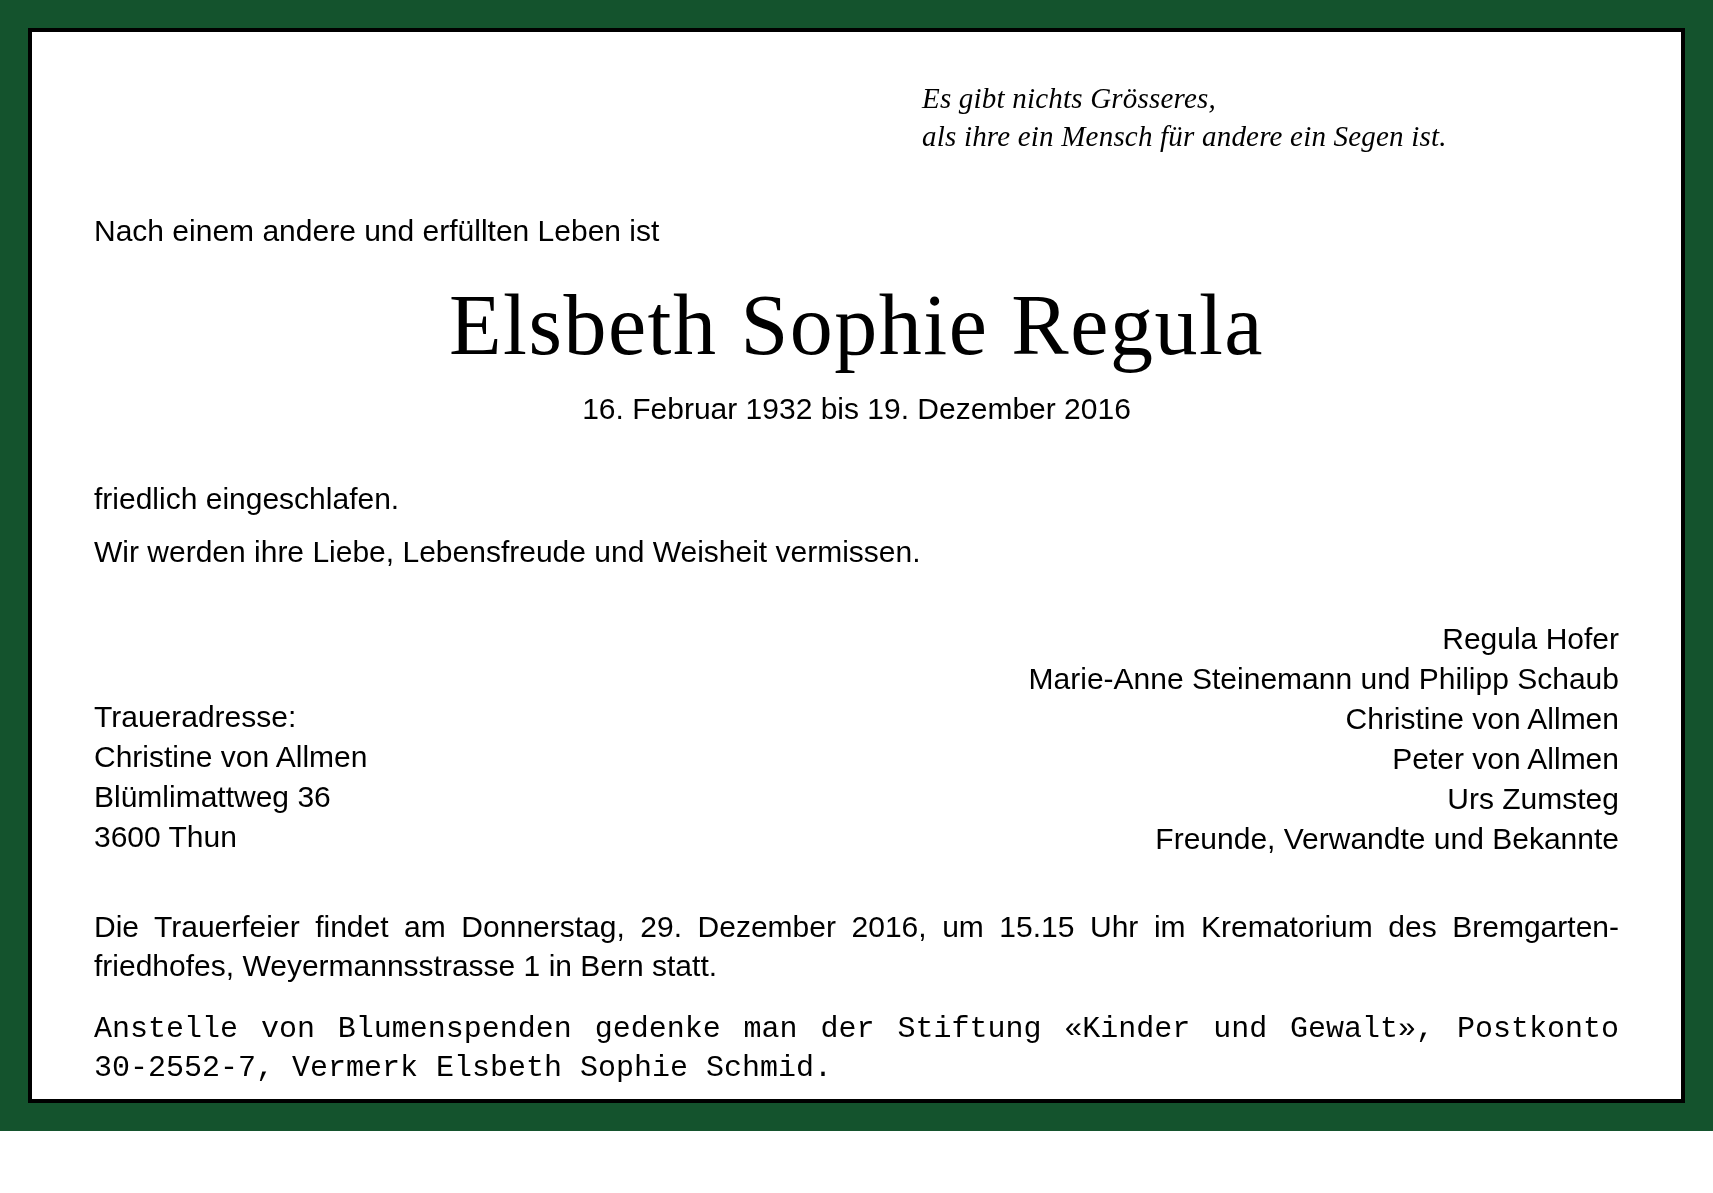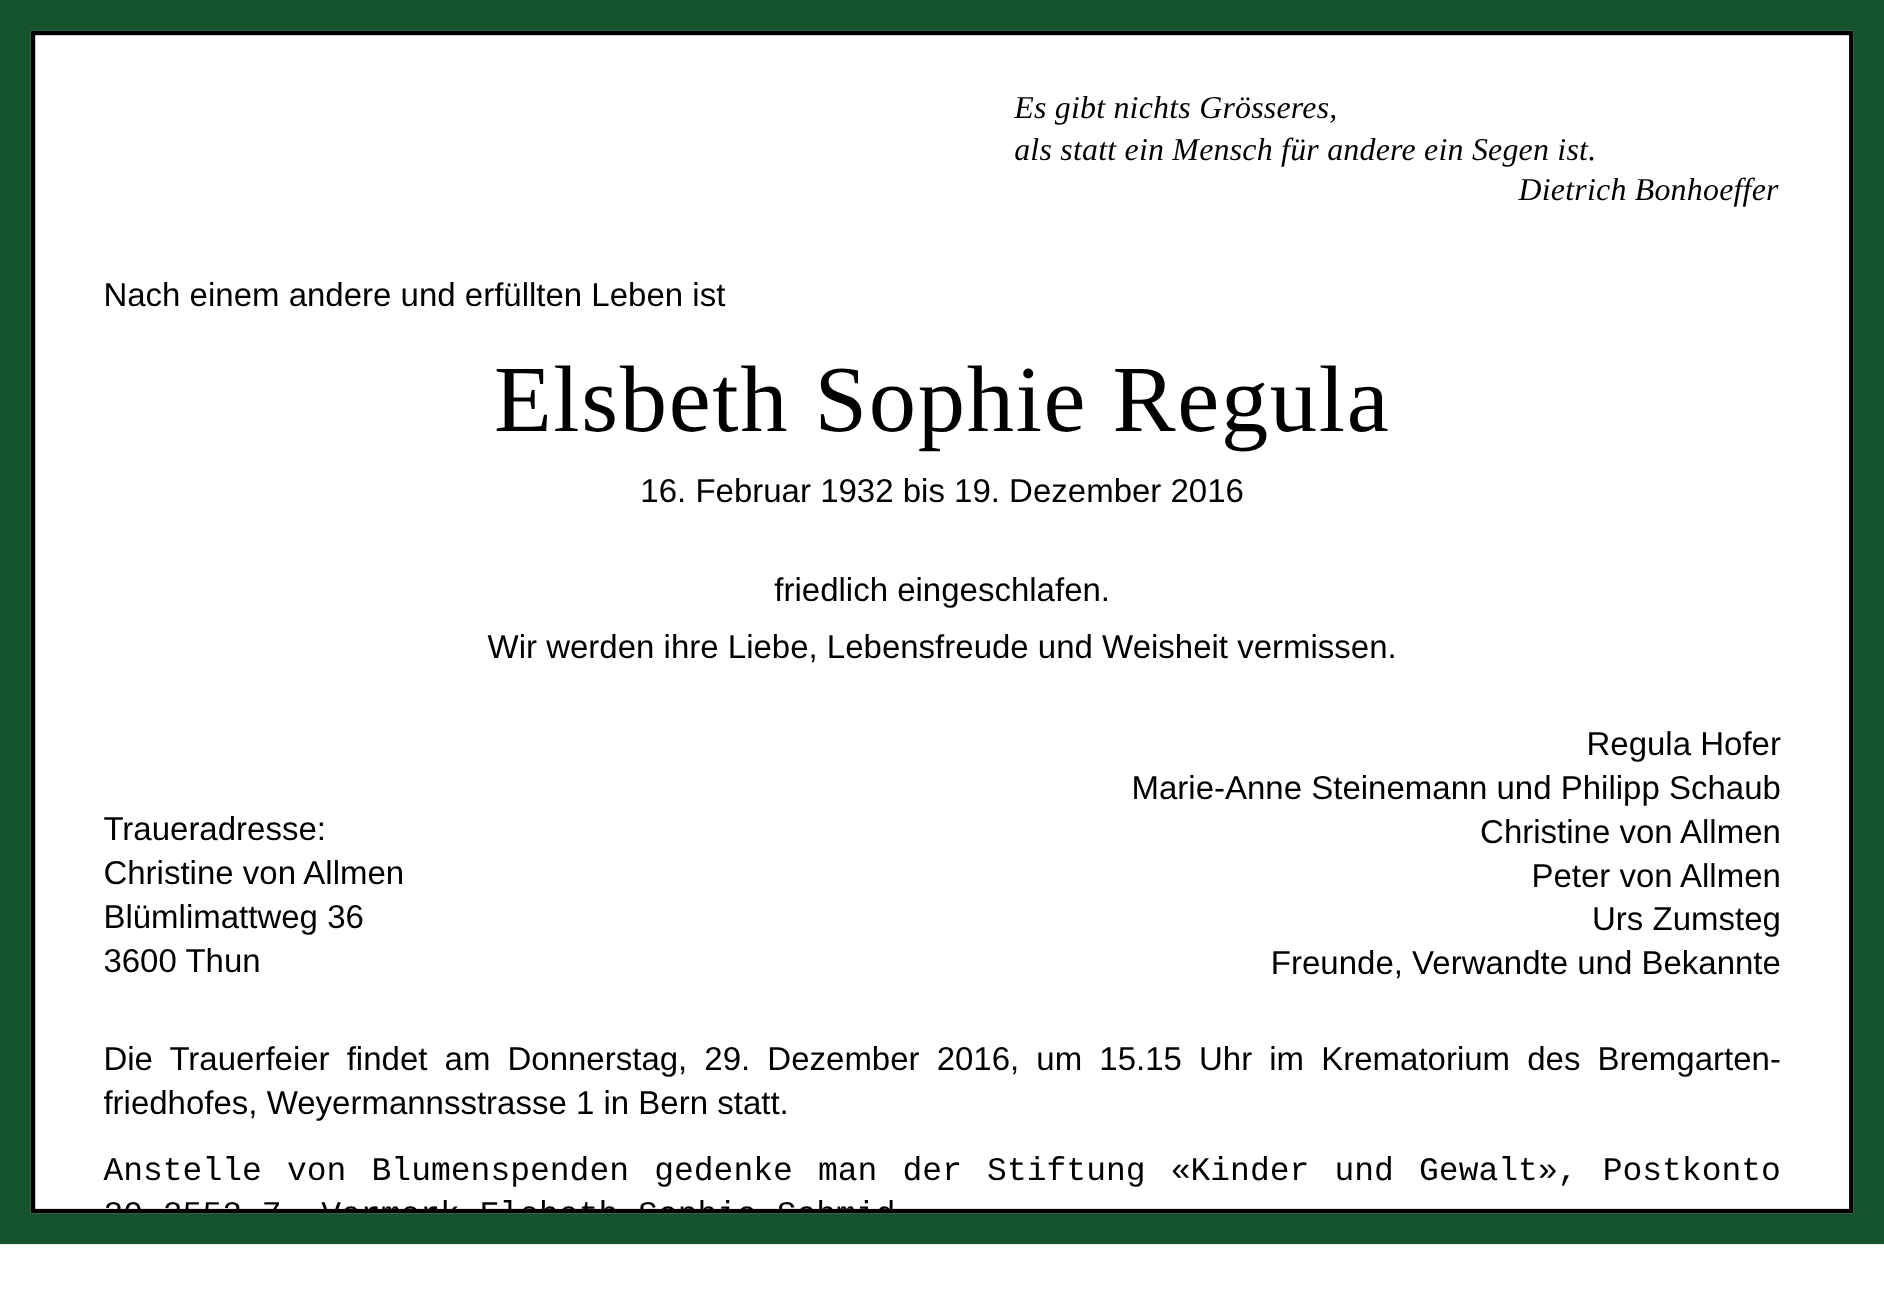--- a/index.html
+++ b/index.html
@@ -70,21 +70,20 @@
     margin-top: 22px;
   }
 
   .after {
     font-size: 30px;
     margin-top: 50px;
     line-height: 1.55;
   }
   .after p {
     margin: 0 0 6px 0;
-    text-align: center;
   }
 
   .columns {
     display: flex;
     margin-top: 44px;
   }
   .col-left {
     width: 760px;
     font-size: 30px;
     line-height: 1.33;
@@ -116,22 +115,21 @@
   }
 </style>
 </head>
 <body>
 
 <div class="page">
   <div class="card">
 
     <div class="quote">
       <span>Es gibt nichts Grösseres,</span><br>
-      <span>als statt ein Mensch für andere ein Segen ist.</span>
-      <span class="attrib">Dietrich Bonhoeffer</span>
+      <span>als ihre ein Mensch für andere ein Segen ist.</span>
     </div>
 
     <div class="lead">Nach einem andere und erfüllten Leben ist</div>
 
     <div class="name">Elsbeth Sophie Regula</div>
 
     <div class="dates">16. Februar 1932 bis 19. Dezember 2016</div>
 
     <div class="after">
       <p>friedlich eingeschlafen.</p>

